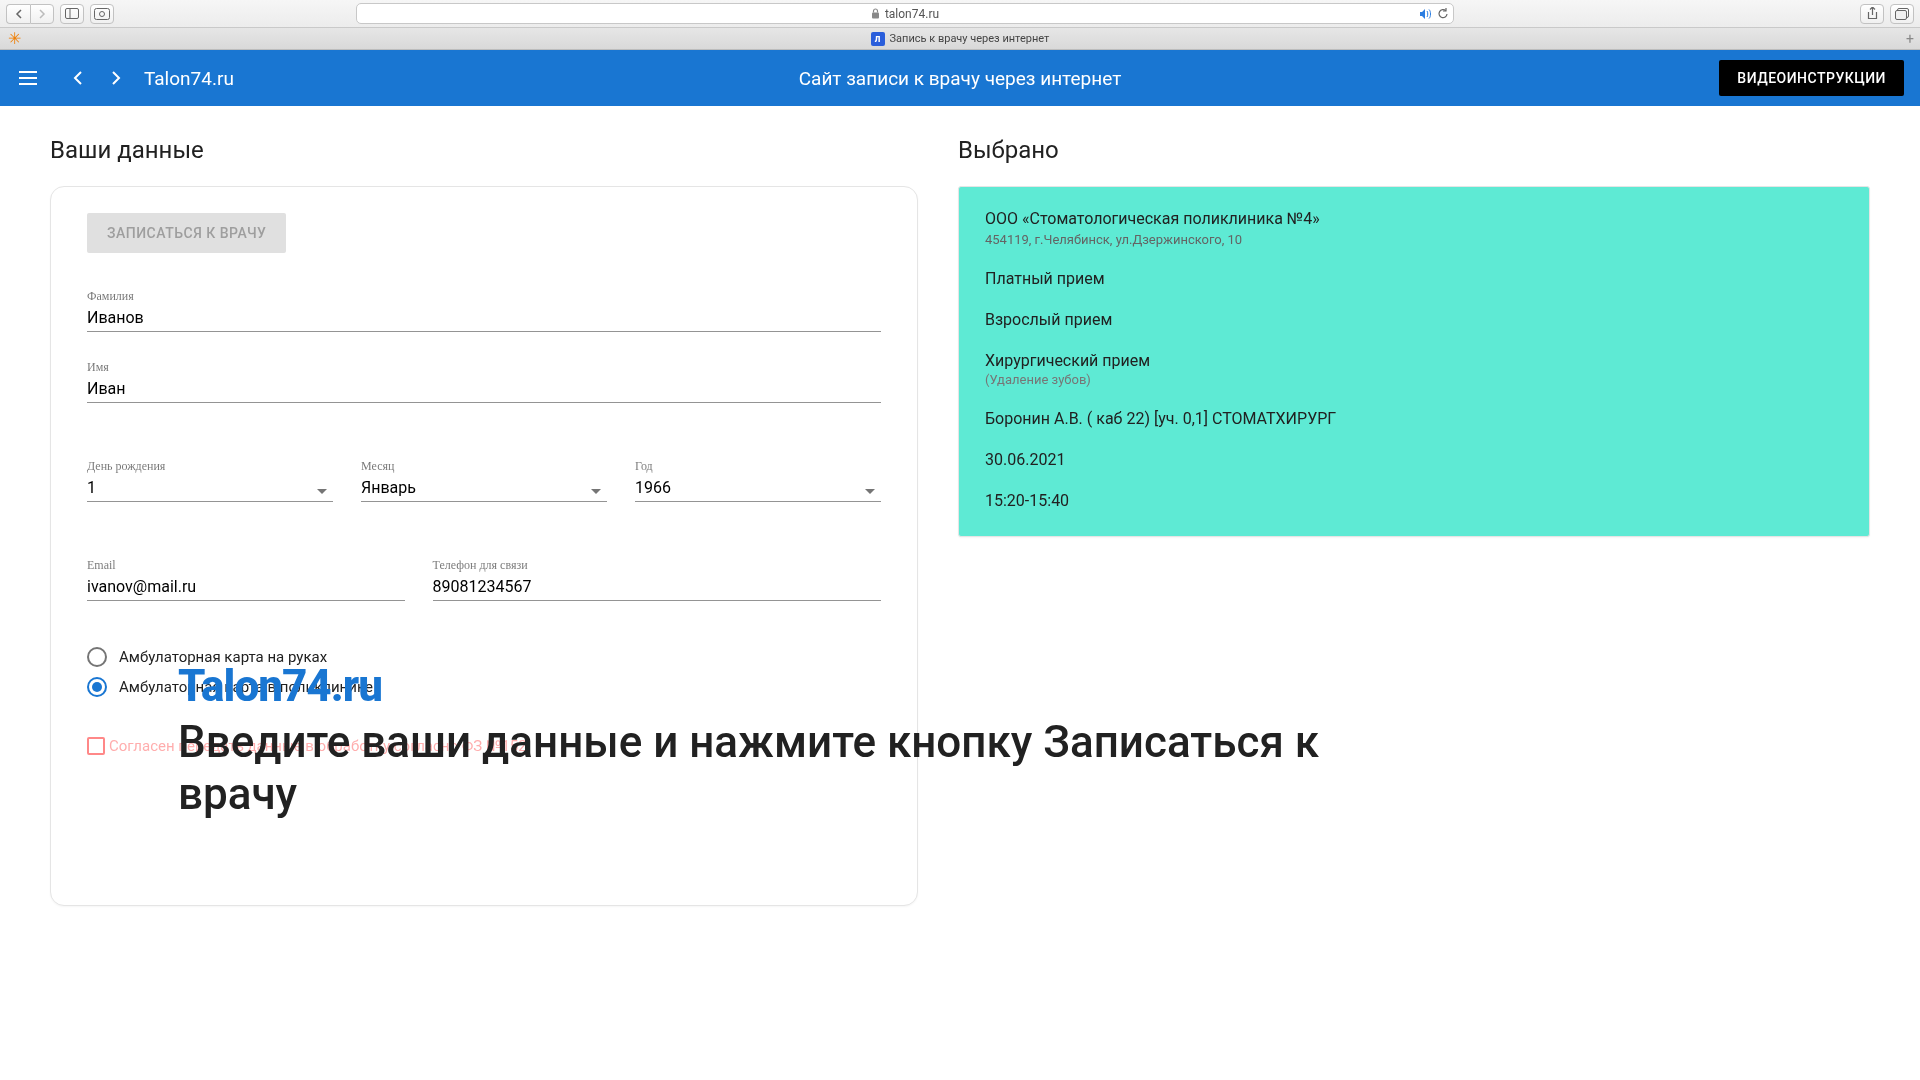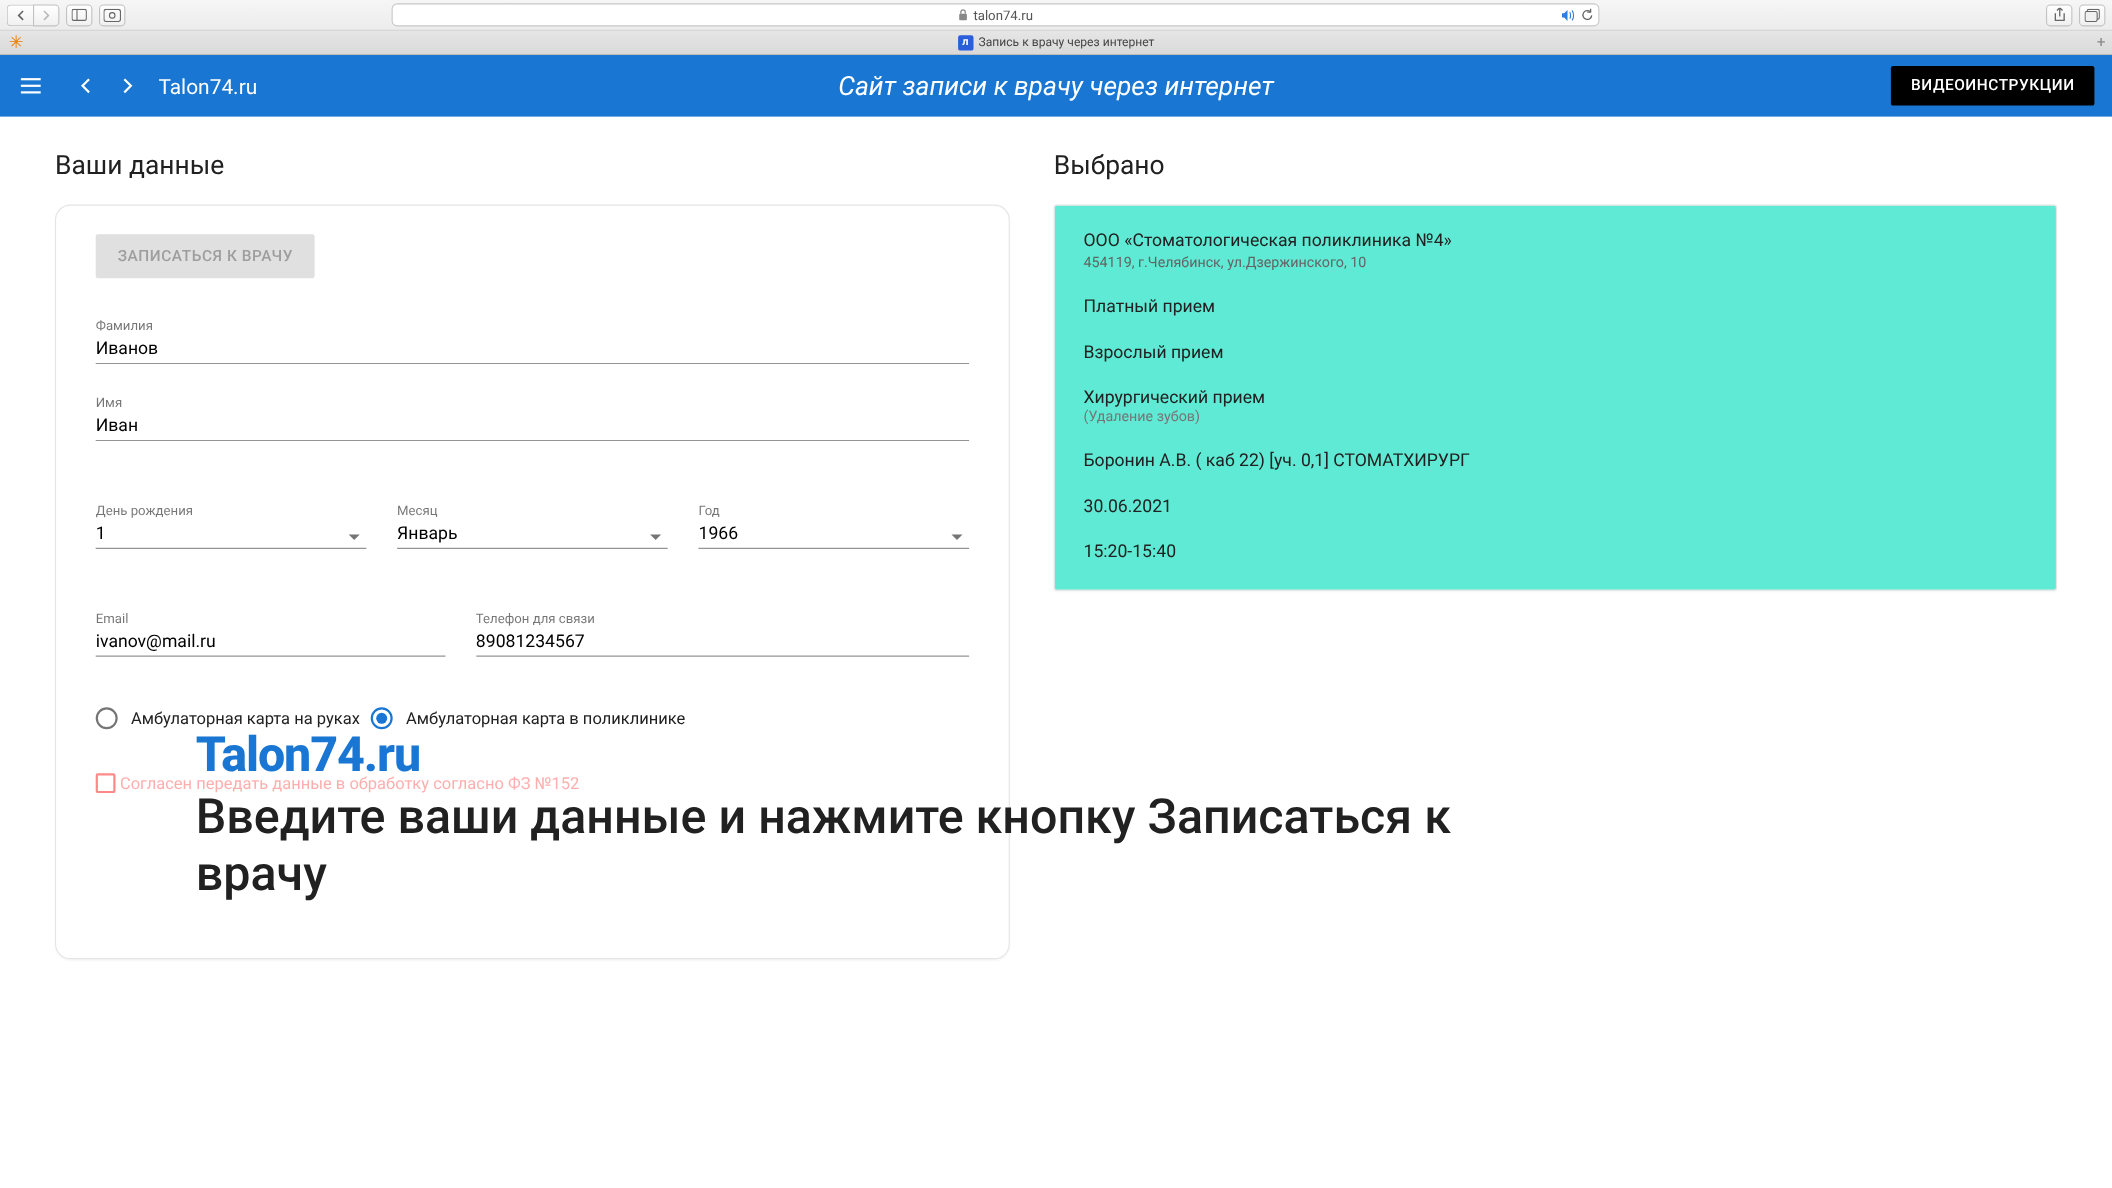--- a/index.html
+++ b/index.html
@@ -19,39 +19,39 @@
 .star{position:absolute;left:8px;color:#ef7d00;font-size:16px;}
 .plus-tab{position:absolute;right:6px;color:#888;font-size:14px;}
 
 
 .app-header { height: 56px; background: #1976d2; color:#fff; display:flex; align-items:center; padding:0 16px; }
 .hamburger, .chev { width:24px; height:24px; display:flex; align-items:center; justify-content:center; cursor:pointer; }
 .hamburger div{width:18px;height:2px;background:#fff;position:relative;}
 .hamburger div::before,.hamburger div::after{content:"";position:absolute;left:0;width:18px;height:2px;background:#fff;}
 .hamburger div::before{top:-6px;} .hamburger div::after{top:6px;}
 .brand{font-size:19px;font-weight:400;margin-left:16px;}
-.subtitle{position:absolute;left:50%;transform:translateX(-50%);font-size:24px;font-style:italic;}
+.subtitle{position:absolute;left:50%;transform:translateX(-50%);font-size:19px;}
 .vid-btn{margin-left:auto;background:#000;color:#fff;border:none;padding:10px 18px;font-size:14px;letter-spacing:.5px;font-weight:500;border-radius:2px;cursor:pointer;}
 
 
 .container{display:flex;padding:30px 50px 0 50px;gap:40px;}
 .col-left{flex:0 0 868px;}
 .col-right{flex:1;}
 h2.section{font-size:24px;font-weight:400;color:#212121;margin-bottom:22px;}
 .card{background:#fff;border:1px solid #e5e5e5;border-radius:14px;padding:26px 36px 40px 36px;box-shadow:0 1px 2px rgba(0,0,0,.04);}
 .submit-btn{background:#e0e0e0;color:#9e9e9e;border:none;padding:12px 20px;font-size:14px;font-weight:500;letter-spacing:.5px;border-radius:2px;cursor:pointer;margin-bottom:18px;}
 .field{display:flex;flex-direction:column;}
-.field label{font-size:12px;color:rgba(0,0,0,.54);margin-bottom:2px;}
+.field label{font-size:12px;color:rgba(0,0,0,.54);margin-bottom:2px;font-family:Liberation Serif, serif;}
 .field .inp{border:none;border-bottom:1px solid rgba(0,0,0,.42);font-size:16px;padding:2px 0 4px 0;outline:none;background:transparent;width:100%;}
 .row{display:flex;gap:28px;margin-top:28px;}
 .row.full>.field{flex:1;}
 .row.two>.field{flex:1;}
 .sel-wrap{position:relative;flex:1;}
 .sel-arrow{position:absolute;right:6px;bottom:8px;border-left:5px solid transparent;border-right:5px solid transparent;border-top:5px solid #757575;pointer-events:none;}
-.radio-group{margin-top:46px;display:flex;gap:10px;}
+.radio-group{margin-top:46px;display:flex;flex-direction:column;gap:10px;}
 .radio-row{display:flex;align-items:center;gap:12px;font-size:15px;color:#212121;}
 .radio{width:20px;height:20px;border:2px solid #757575;border-radius:50%;display:inline-flex;align-items:center;justify-content:center;}
 .radio.checked{border-color:#1976d2;}
 .radio.checked::after{content:"";width:10px;height:10px;background:#1976d2;border-radius:50%;}
 .checkbox-row{margin-top:40px;display:flex;align-items:center;gap:4px;font-size:15px;}
 .checkbox{width:18px;height:18px;border:2px solid #f88;border-radius:2px;}
 .checkbox-text{color:#f77;opacity:.6;}
 
 
 .sel-card{background:#5eead4;border:1px solid #e5e5e5;border-radius:3px;padding:22px 26px;box-shadow:0 1px 2px rgba(0,0,0,.04);}

